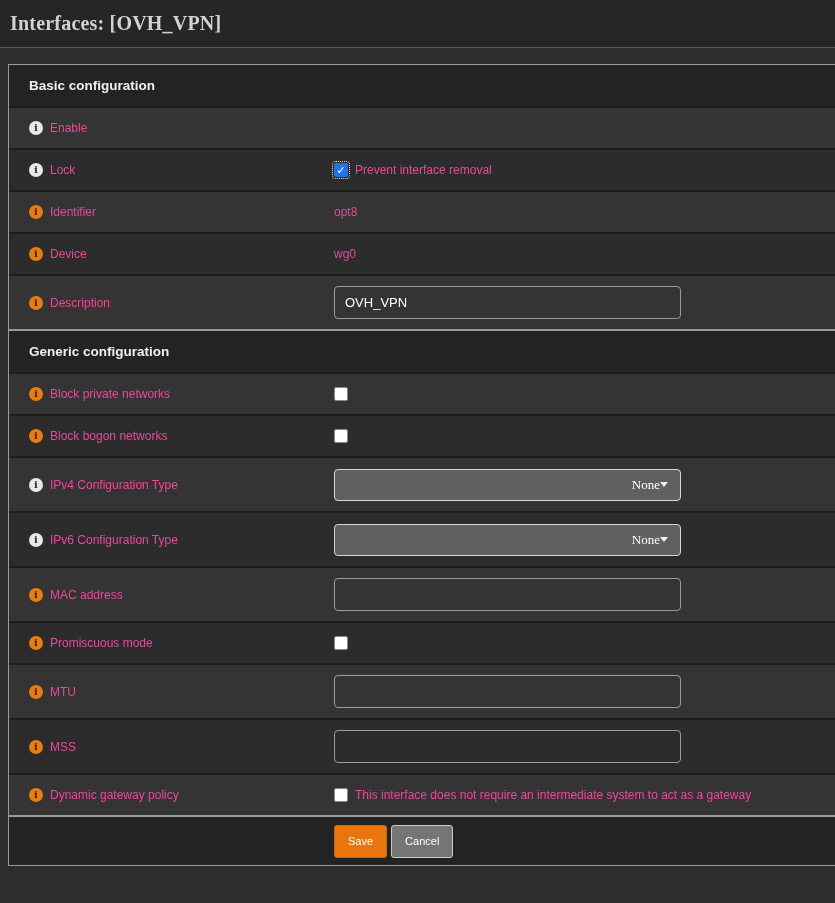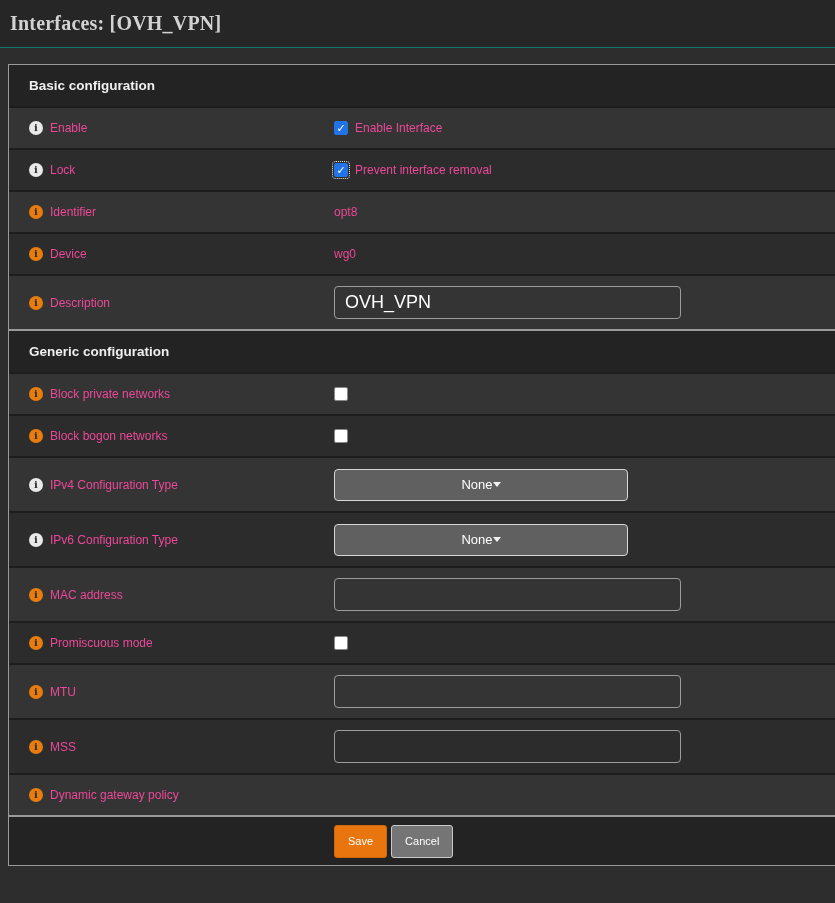--- a/index.html
+++ b/index.html
@@ -54,28 +54,28 @@
   .label-text,.static-value,.option-label{
     color:#ec4899;font-size:12px;
   }
   .control-cell{
     flex:1;display:flex;align-items:center;
   }
   
   .text-input{
     width:347px;height:33px;box-sizing:border-box;
     background:transparent;border:1px solid #9c9c9c;border-radius:4px;
-    color:#ffffff;font-size:18px;padding:0 10px;
+    color:#ffffff;font-size:13px;padding:0 10px;
     font-family:"Liberation Sans","DejaVu Sans",sans-serif;outline:none;
   }
   .select{
-    width:294px;height:32px;box-sizing:border-box;
+    width:347px;height:32px;box-sizing:border-box;
     background:#606060;border:1px solid #d6d6d6;border-radius:4px;
-    display:flex;align-items:center;justify-content:center;
-    padding:0 12px;cursor:pointer;
+    display:flex;align-items:center;justify-content:flex-end;
+    padding:0 12px;cursor:pointer;font-family:Liberation Serif, serif;
   }
   .select-value{color:#ffffff;font-size:13px;}
   .caret{
     width:0;height:0;border-left:4px solid transparent;
     border-right:4px solid transparent;border-top:5px solid #f2f2f2;
   }
   .checkbox{
     width:14px;height:14px;min-width:14px;box-sizing:border-box;
     background:#ffffff;border:1px solid #8a8a8a;border-radius:2px;
     display:inline-flex;align-items:center;justify-content:center;
@@ -111,24 +111,20 @@
 
 <div class="content">
 
   <div class="panel">
       <div class="panel-header">Basic configuration</div>
       <div class="row light">
         <div class="label-cell">
           <span class="info-icon white">i</span>
           <span class="label-text">Enable</span>
         </div>
-        <div class="control-cell">
-          <span class="checkbox checked"></span>
-          <span class="option-label">Enable Interface</span>
-        </div>
       </div>
       <div class="row dark">
         <div class="label-cell">
           <span class="info-icon white">i</span>
           <span class="label-text">Lock</span>
         </div>
         <div class="control-cell">
           <span class="checkbox checked focused"></span>
           <span class="option-label">Prevent interface removal</span>
         </div>
@@ -238,20 +234,24 @@
           <span class="label-text">MSS</span>
         </div>
         <div class="control-cell">
           <input class="text-input" type="text" style="">
         </div>
       </div>
       <div class="row light">
         <div class="label-cell">
           <span class="info-icon orange">i</span>
           <span class="label-text">Dynamic gateway policy</span>
+        </div>
+        <div class="control-cell">
+          <span class="checkbox"></span>
+          <span class="option-label">This interface does not require an intermediate system to act as a gateway</span>
         </div>
       </div>
     </div>
     <div class="panel actions">
     <button class="btn btn-save">Save</button>
     <button class="btn btn-cancel">Cancel</button>
   </div>
 </div>
 
 </body></html>

